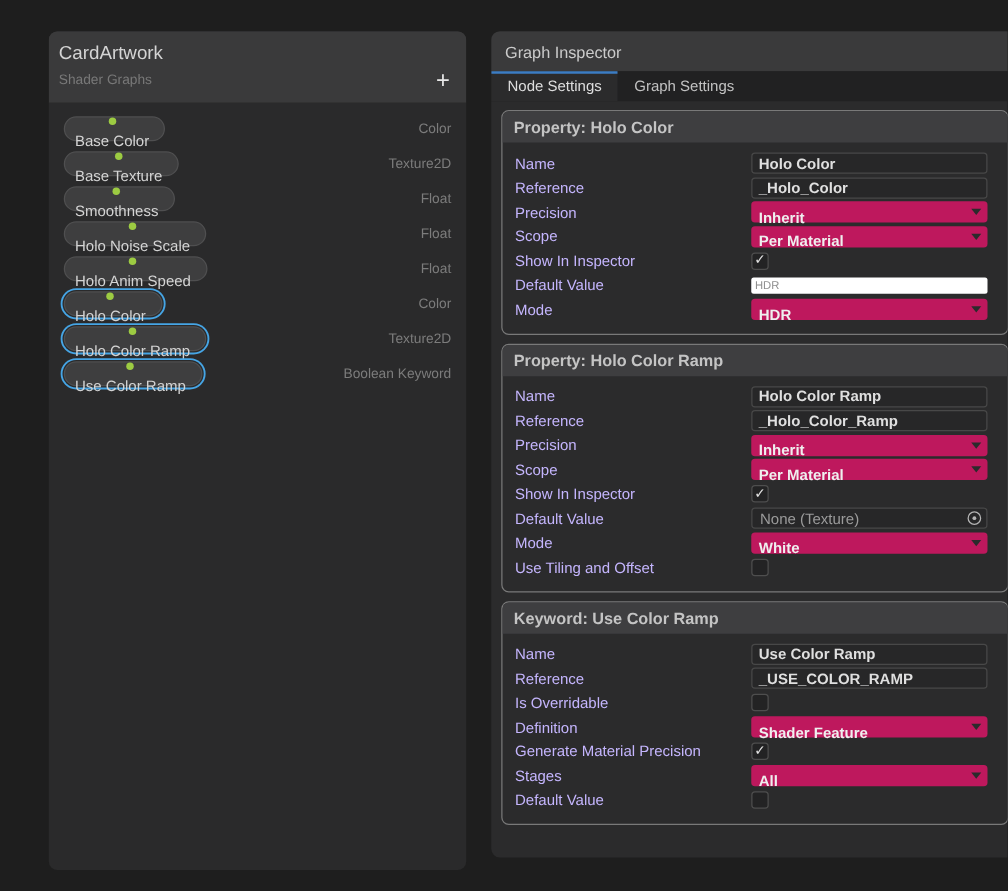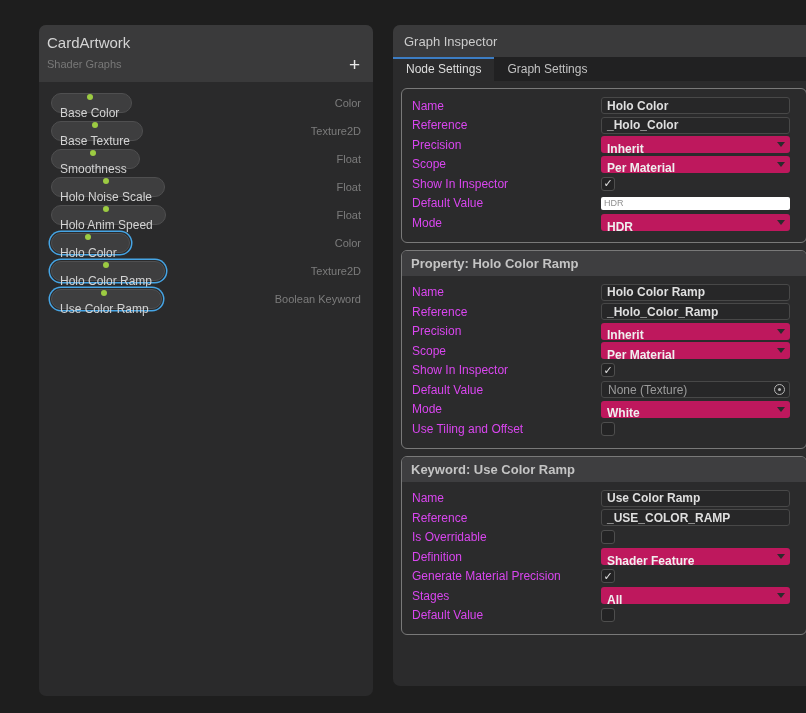--- a/index.html
+++ b/index.html
@@ -68,21 +68,21 @@
   .section {
     border: 1px solid #797979; border-radius: 6px;
     margin-bottom: 7px; overflow: hidden; background: #2B2B2C;
   }
   .section-header {
     background: #3E3E40; padding: 5px 9px 5px 9px;
     font-size: 13px; font-weight: bold; color: #C4C4C4;
   }
   .section-body { padding: 7px 16px 9px 10px; }
   .irow { display: flex; align-items: center; height: 19.5px; }
-  .row-label { width: 189px; flex: none; font-size: 12px; color: #d946ef; white-space: nowrap; }
+  .row-label { width: 189px; flex: none; font-size: 12px; color: #c4b5fd; white-space: nowrap; }
   .ctrl { flex: 1; display: flex; align-items: center; min-width: 0; }
 
   .textfield {
     width: 100%; height: 17px;
     background: #272728; border: 1px solid #484848; border-radius: 3px;
     display: flex; align-items: center; padding: 0 5px;
     font-size: 12px; font-weight: bold; color: #DFDFDF; white-space: nowrap; overflow: hidden;
   }
   .dropdown {
     width: 100%; height: 17px; position: relative;
@@ -193,20 +193,21 @@
 <div class="inspector">
   <div class="insp-header">
     <span>Graph Inspector</span>
   </div>
   <div class="tabbar">
     <div class="tab active">Node Settings</div>
     <div class="tab">Graph Settings</div>
   </div>
   <div class="content">
       <div class="section">
+        <div class="section-header">Property: Holo Color</div>
         <div class="section-body">
           <div class="irow">
             <span class="row-label">Name</span>
             <div class="ctrl">
               <div class="textfield">Holo Color</div>
             </div>
           </div>
           <div class="irow">
             <span class="row-label">Reference</span>
             <div class="ctrl">

